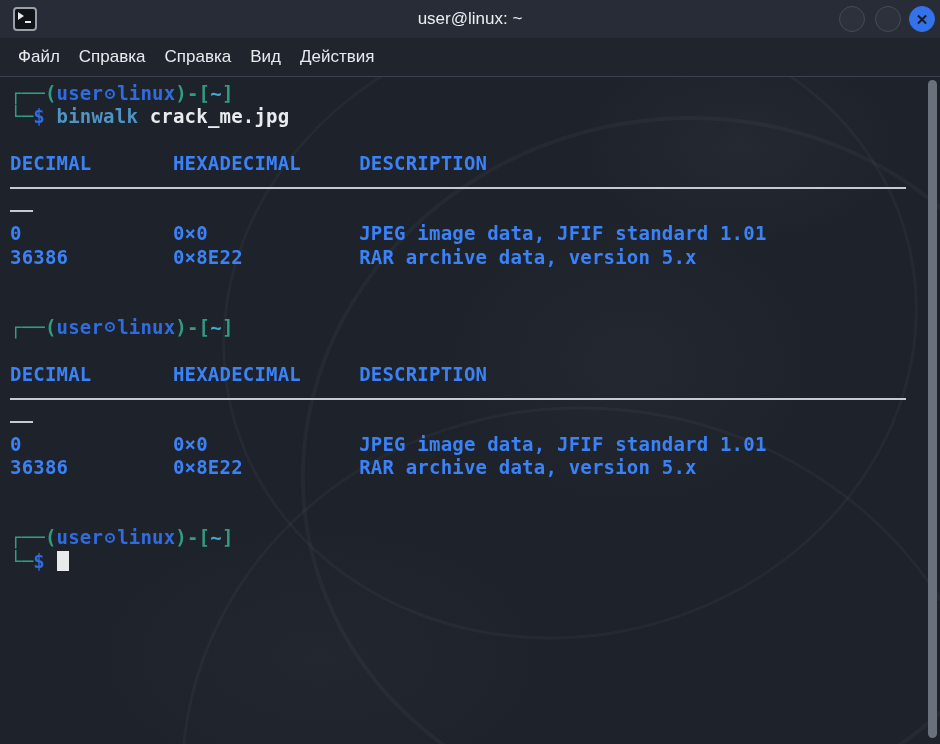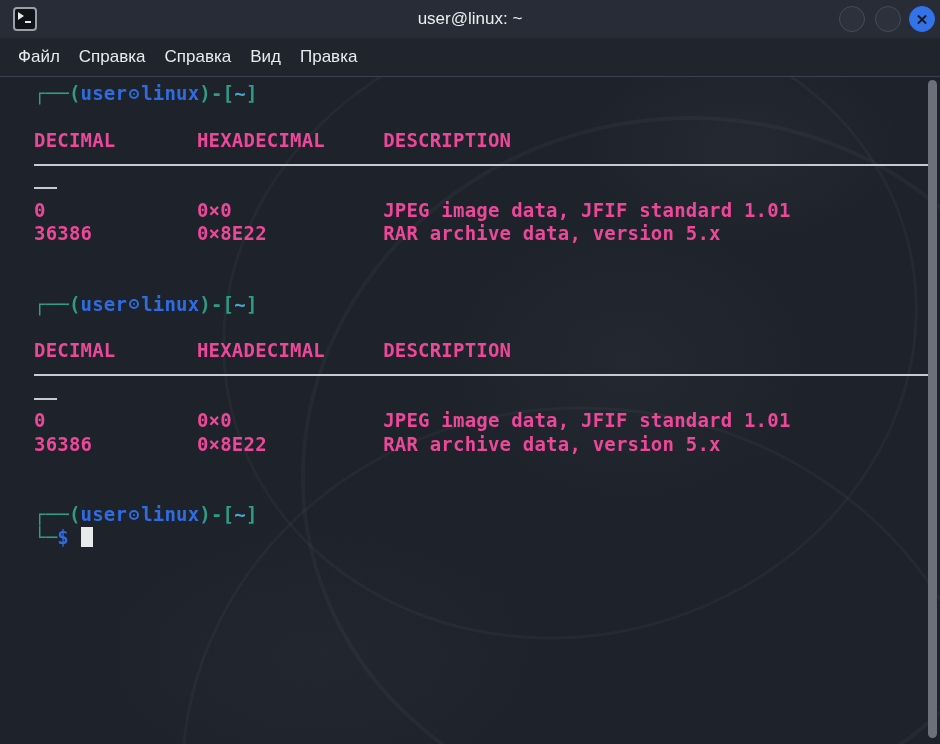--- a/index.html
+++ b/index.html
@@ -32,28 +32,28 @@
   .blob-1 { position:absolute; left:420px; top:120px; width:420px; height:330px;
             background:radial-gradient(ellipse at center, rgba(160,172,195,0.045), transparent 65%); }
   .blob-2 { position:absolute; left:60px; top:430px; width:520px; height:300px;
             background:radial-gradient(ellipse at center, rgba(160,172,195,0.035), transparent 65%); }
   .blob-3 { position:absolute; left:560px; top:-40px; width:360px; height:220px;
             background:radial-gradient(ellipse at center, rgba(160,172,195,0.05), transparent 65%); }
 
   .screen { position:absolute; left:10px; top:5px; width:898px; height:660px;
             font-family:"DejaVu Sans Mono", monospace; font-size:19px; font-weight:bold;
             letter-spacing:0.2px; color:#c9ced5; }
-  .line { height:23.4px; line-height:23.4px; white-space:pre;margin-left:24px; }
+  .line { height:23.4px; line-height:23.4px; white-space:pre; }
 
   .c-teal  { color:#2f9c86; }
   .c-blue  { color:#2e6cdf; }
   .c-cyan  { color:#3fa9cf; }
   .c-cmd   { color:#4f94c4; }
   .c-white { color:#e9ecef; }
-  .c-out   { color:#ec4899; }
+  .c-out   { color:#3b82f6; }
 
   .kali-icon { display:inline-block; width:10px; height:10px; border:2px solid #2e6cdf; border-radius:50%;
                position:relative; margin:0 2px 2px 2px; vertical-align:middle; }
   .kali-icon::after { content:""; position:absolute; left:2px; top:2px; width:2px; height:2px;
                       background:#2e6cdf; border-radius:50%; }
 
   .rule { display:inline-block; height:2px; background:#c6cbd2; vertical-align:middle; }
 
   .cursor { display:inline-block; width:12px; height:20px; background:#e8e9eb; vertical-align:middle; margin-bottom:3px; }
 
@@ -77,32 +77,33 @@
     <div class="win-btn btn-close">
       <span>✕</span>
     </div>
   </div>
 
   <div class="menubar" id="menubar">
       <div class="menu-item">Файл</div>
       <div class="menu-item">Справка</div>
       <div class="menu-item">Справка</div>
       <div class="menu-item">Вид</div>
-      <div class="menu-item">Правка</div>
+      <div class="menu-item">Действия</div>
     </div>
 
   <div class="terminal">
     <div class="blob-1"></div>
     <div class="blob-2"></div>
     <div class="blob-3"></div>
     <div class="swirl swirl-1"></div>
     <div class="swirl swirl-2"></div>
     <div class="swirl swirl-3"></div>
     <div class="screen" id="screen">
         <div class="line"><span class="c-teal">┌──(</span><span class="c-blue">user</span><span class="kali-icon"></span><span class="c-blue">linux</span><span class="c-teal">)-[</span><span class="c-cyan">~</span><span class="c-teal">]</span></div>
+        <div class="line"><span class="c-teal">└─</span><span class="c-blue">$ </span><span class="c-cmd">binwalk </span><span class="c-white">crack_me.jpg</span></div>
         <div class="line"><span> </span></div>
         <div class="line"><span class="c-out">DECIMAL       HEXADECIMAL     DESCRIPTION</span></div>
         <div class="line"><span class="rule" style="width: 896.28px;"></span></div>
         <div class="line"><span class="rule" style="width: 23.28px;"></span></div>
         <div class="line"><span class="c-out">0             0×0             JPEG image data, JFIF standard 1.01</span></div>
         <div class="line"><span class="c-out">36386         0×8E22          RAR archive data, version 5.x</span></div>
         <div class="line"><span> </span></div>
         <div class="line"><span> </span></div>
         <div class="line"><span class="c-teal">┌──(</span><span class="c-blue">user</span><span class="kali-icon"></span><span class="c-blue">linux</span><span class="c-teal">)-[</span><span class="c-cyan">~</span><span class="c-teal">]</span></div>
         <div class="line"><span> </span></div>

